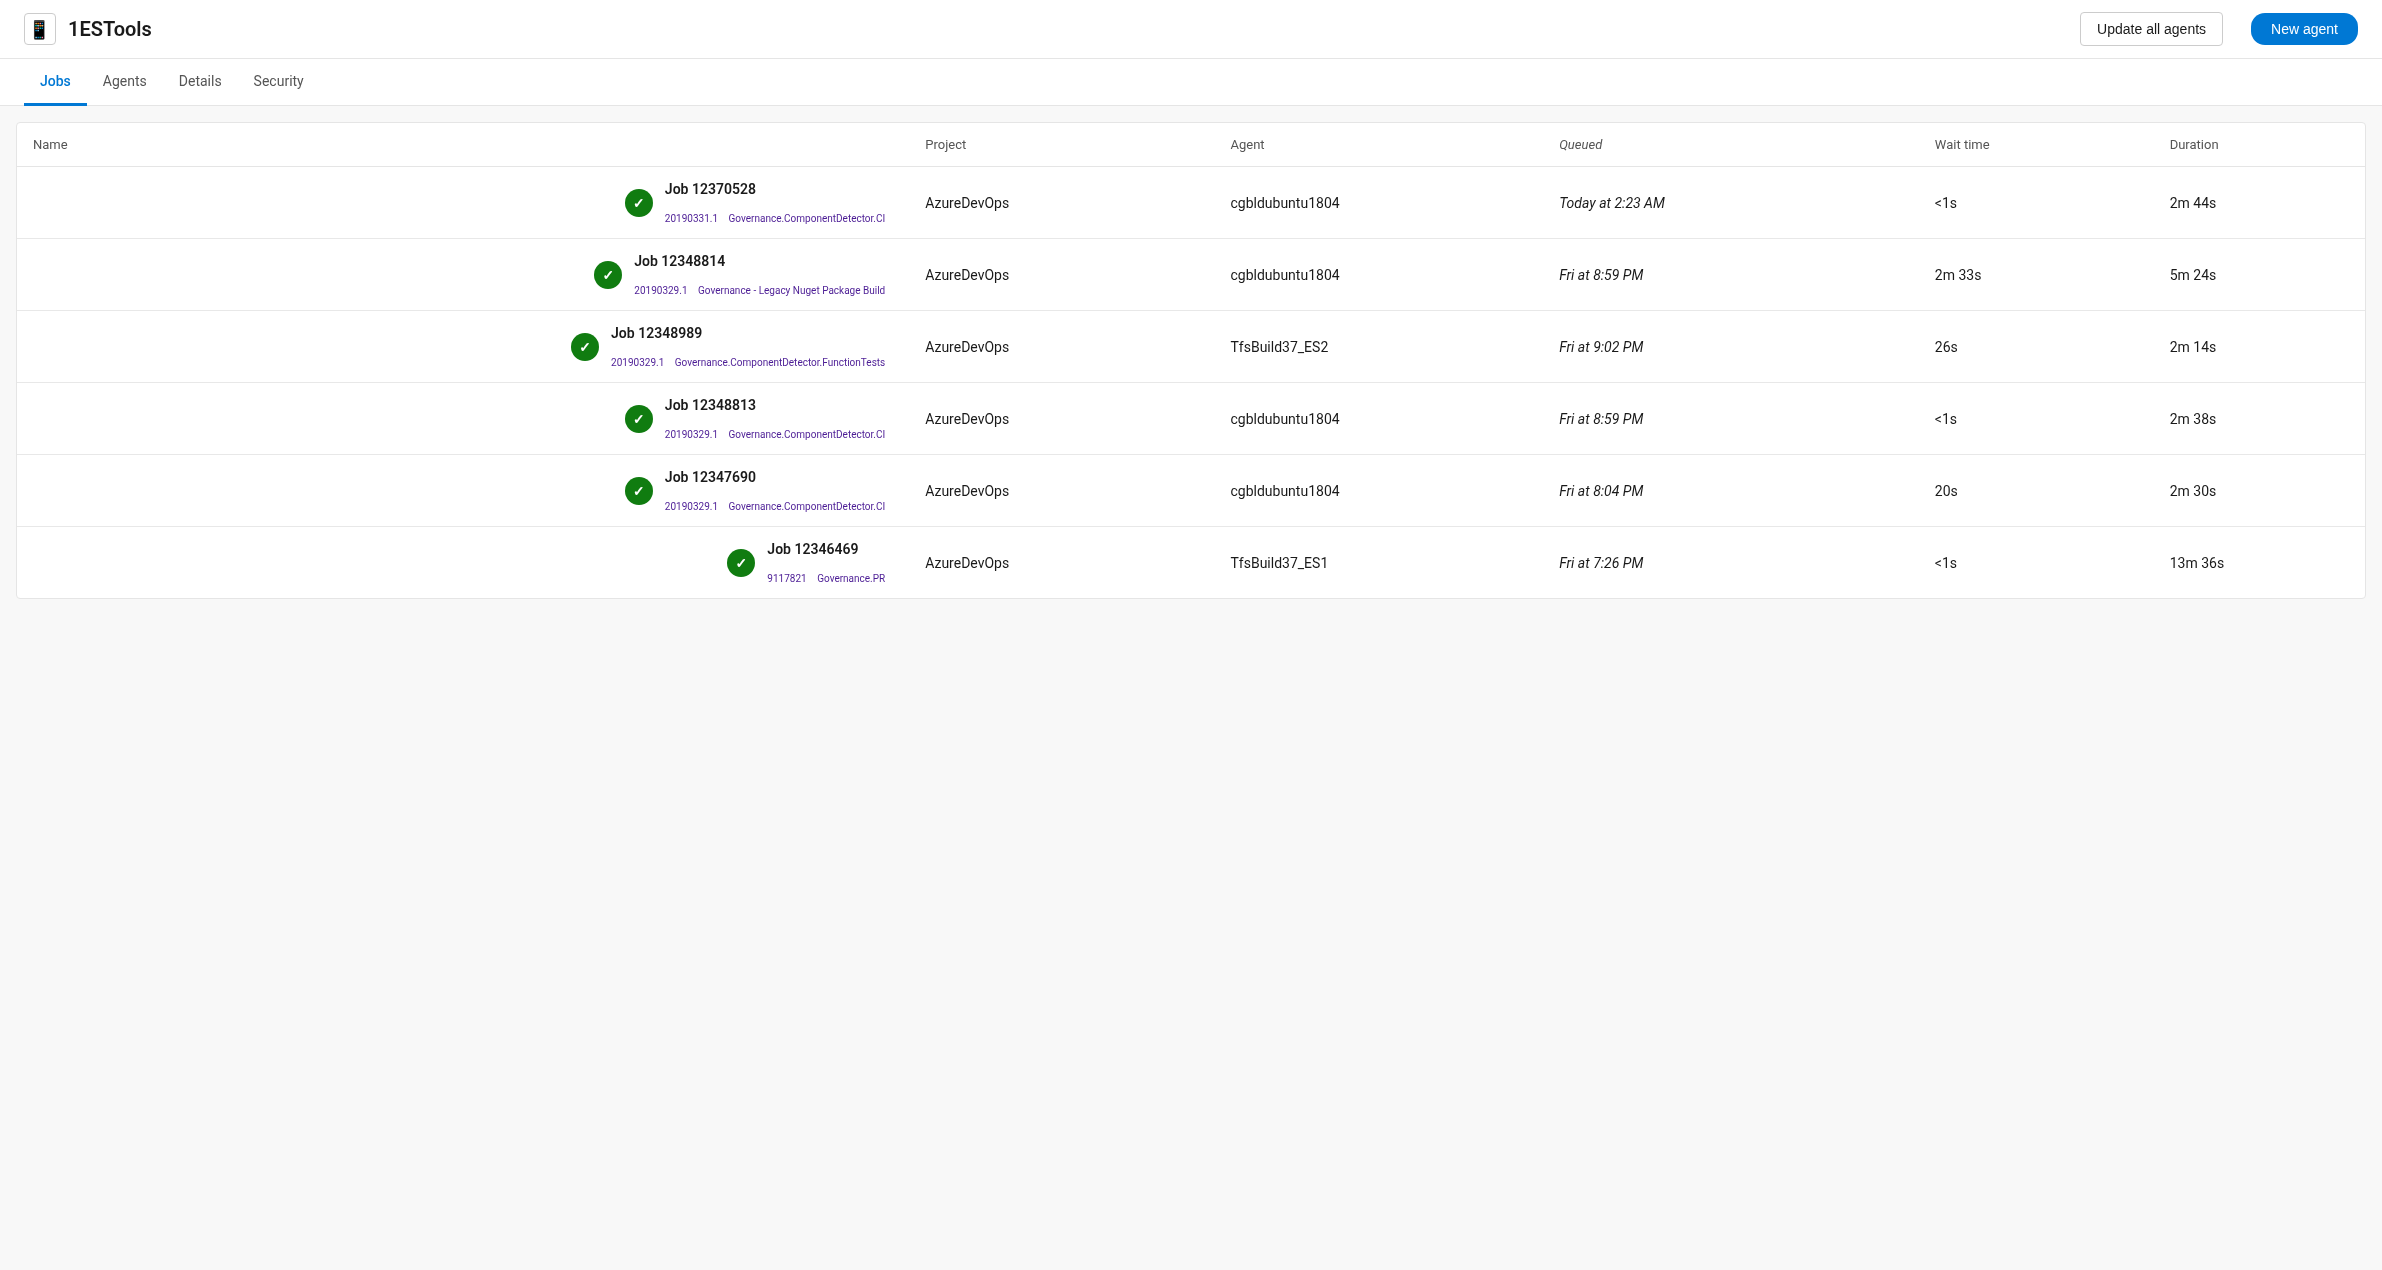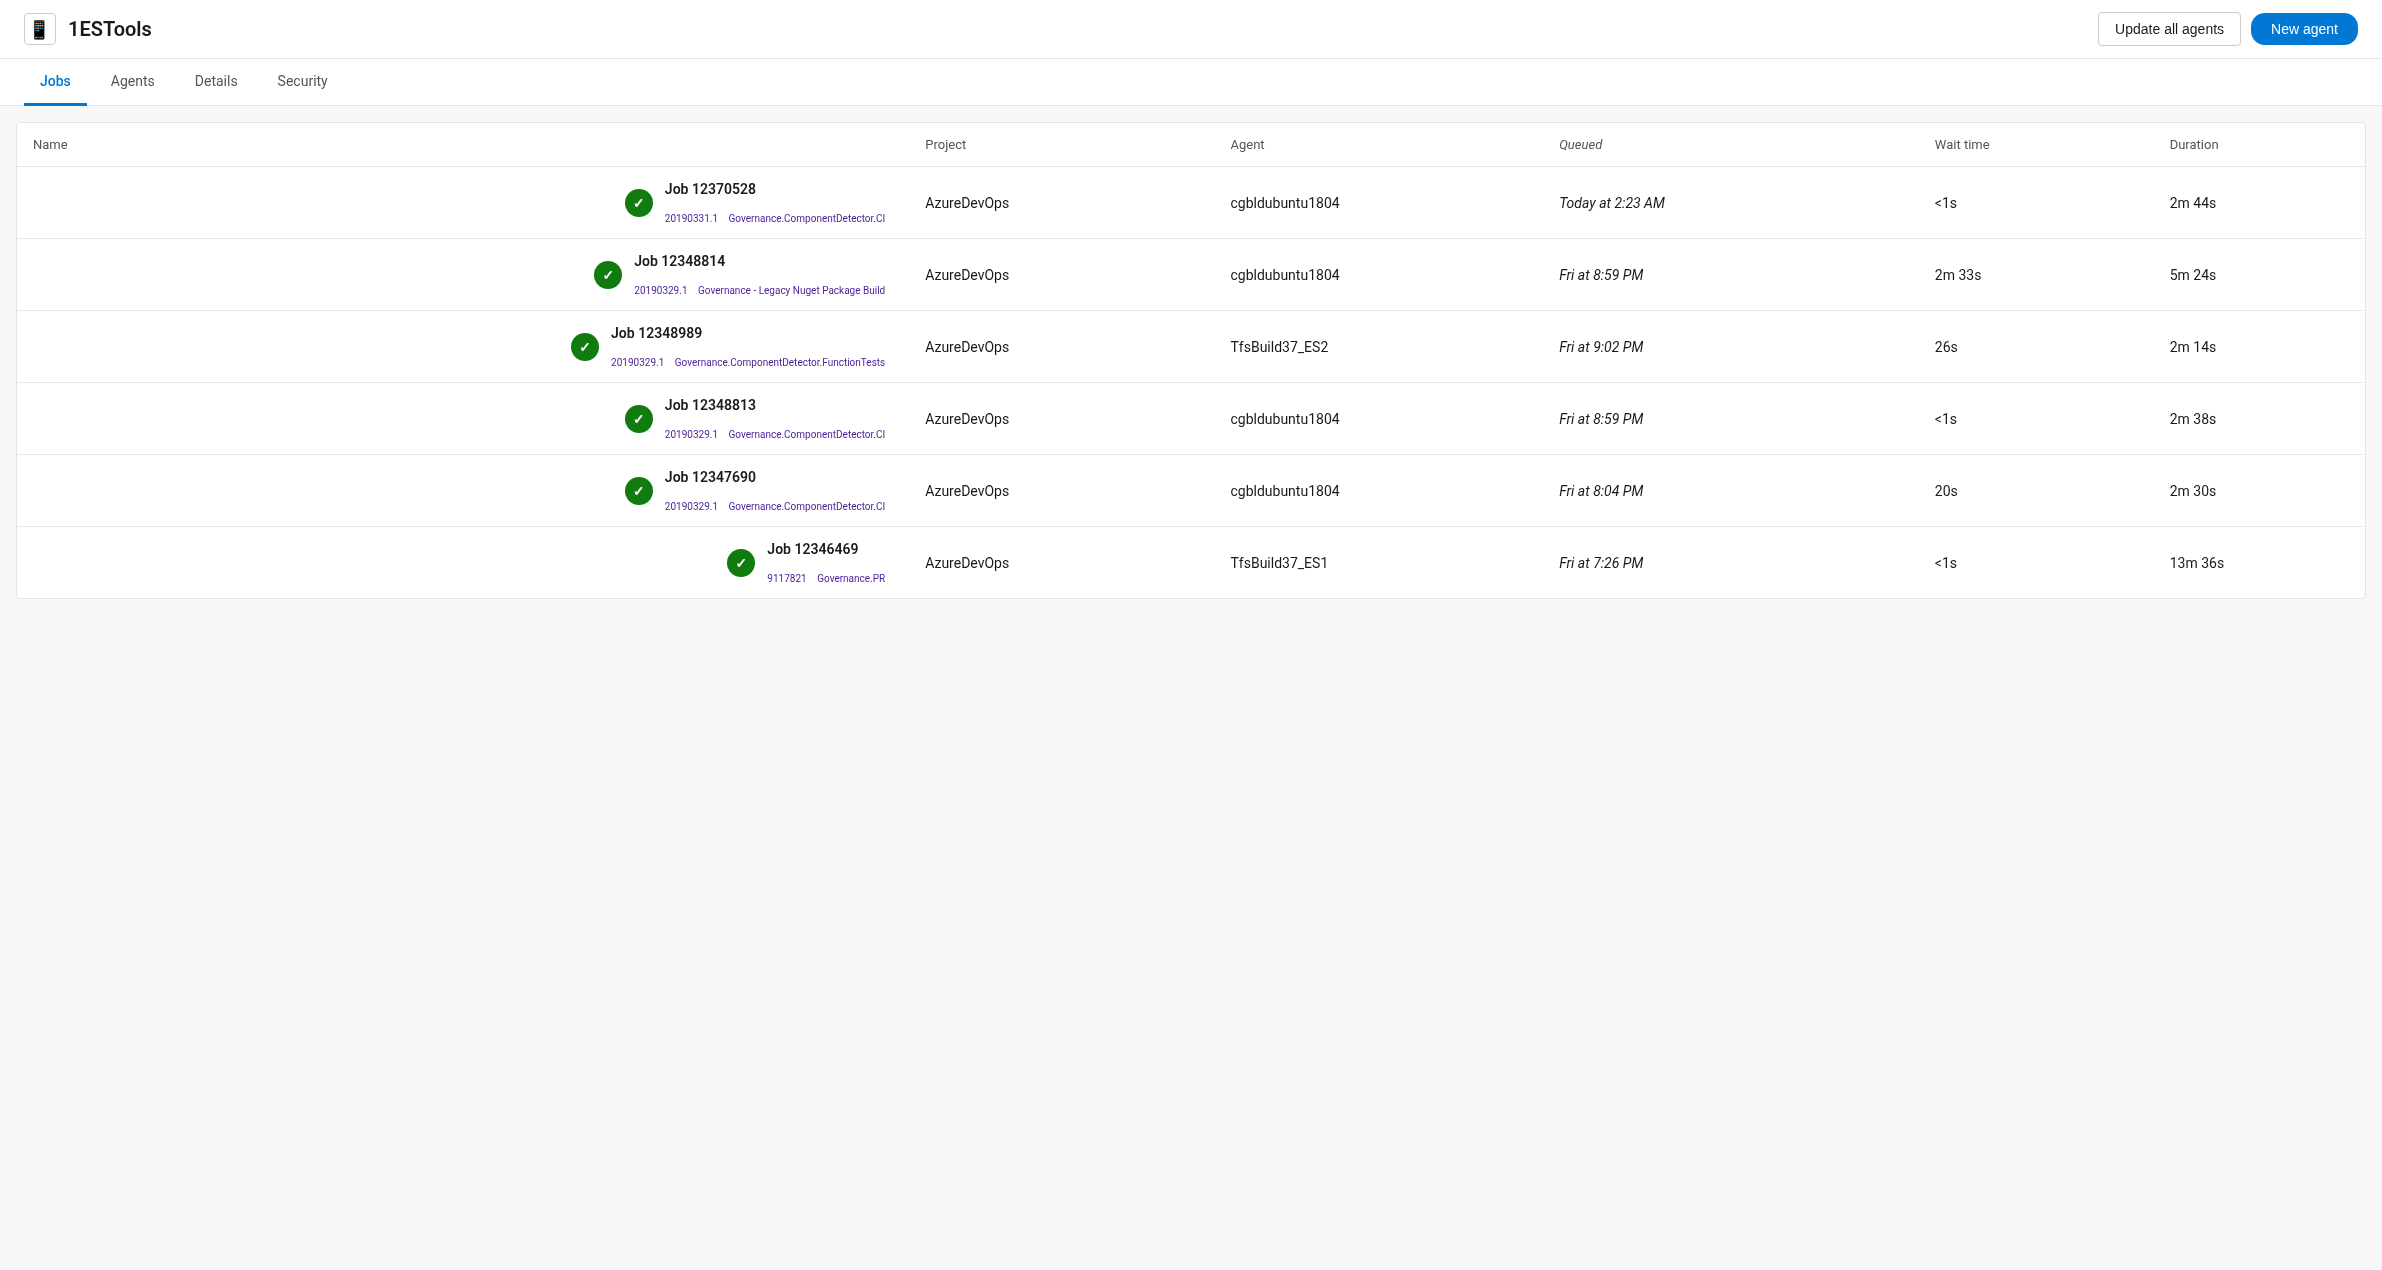--- a/index.html
+++ b/index.html
@@ -32,21 +32,21 @@
       justify-content: center;
       font-size: 18px;
     }
     .app-title {
       font-size: 20px;
       font-weight: 600;
       color: #1a1a1a;
     }
     .header-actions {
       display: flex;
-      gap: 10px;
+      gap: 28px;
       align-items: center;
     }
     .btn-update-all {
       padding: 8px 16px;
       border: 1px solid #ccc;
       background: #fff;
       border-radius: 4px;
       cursor: pointer;
       font-size: 14px;
       color: #1a1a1a;
@@ -58,21 +58,21 @@
       color: #fff;
       border-radius: 14px;
       cursor: pointer;
       font-size: 14px;
       font-weight: 500;
     }
     .nav-tabs {
       background: #fff;
       padding: 0 24px;
       display: flex;
-      gap: 8px;
+      gap: 0;
       border-bottom: 1px solid #e5e5e5;
     }
     .nav-tab {
       padding: 14px 16px;
       cursor: pointer;
       font-size: 14px;
       color: #555;
       border-bottom: 3px solid transparent;
       margin-bottom: -1px;
     }

